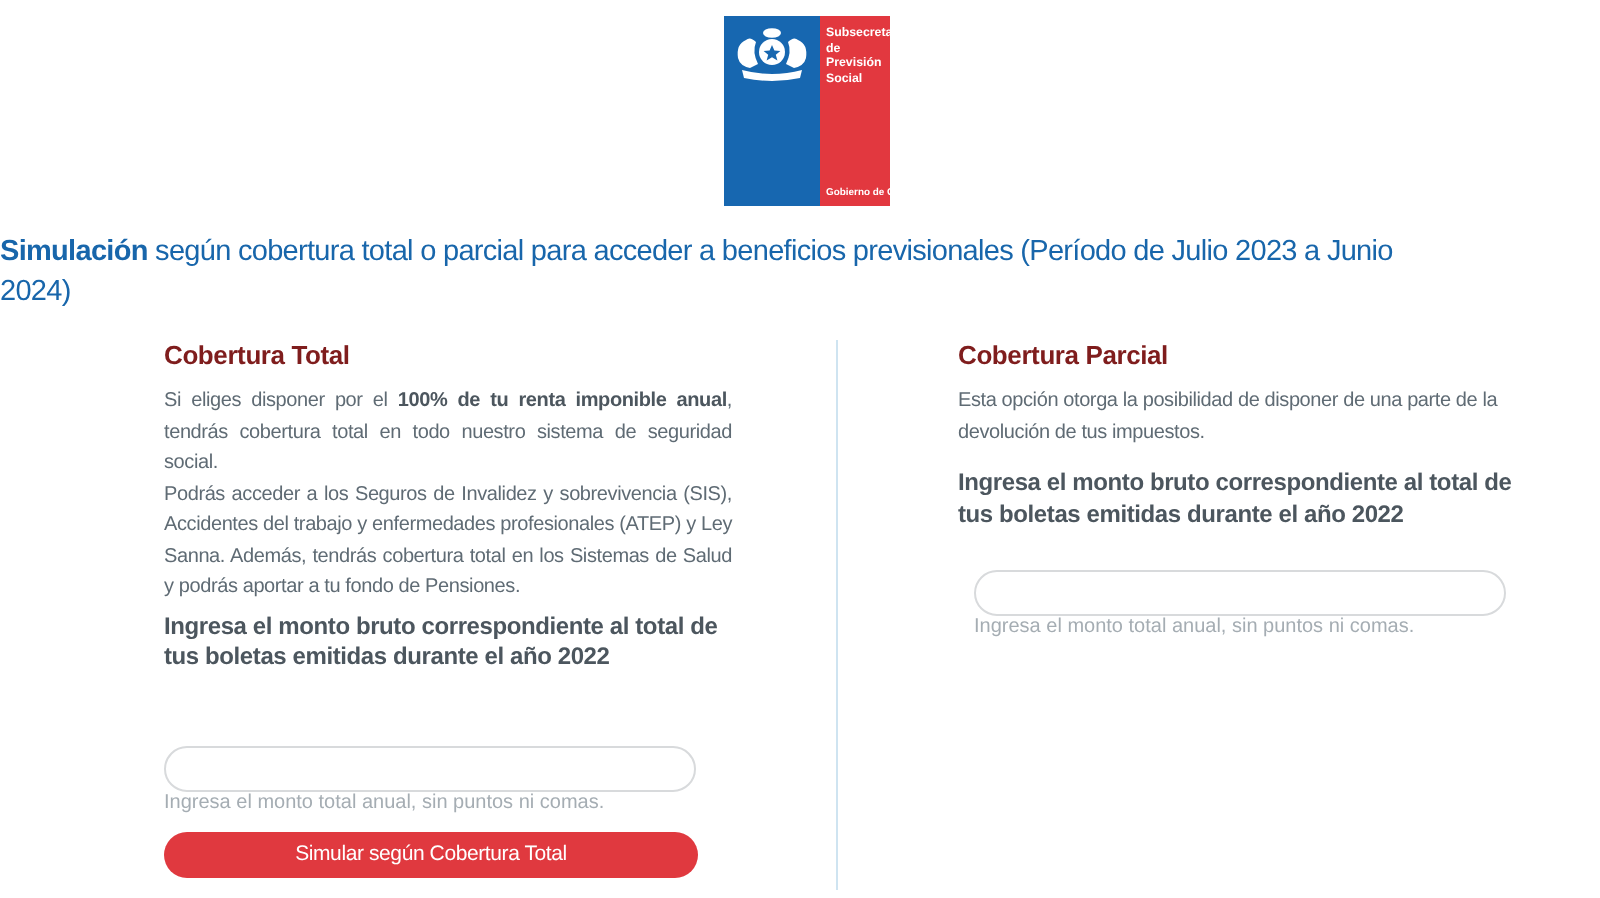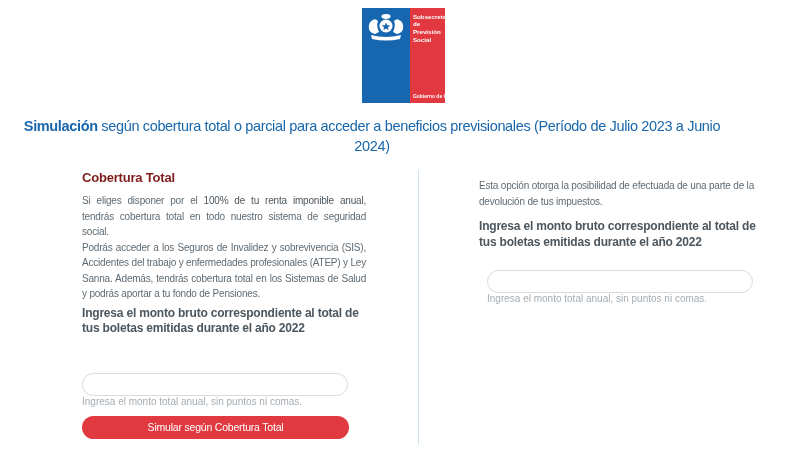--- a/index.html
+++ b/index.html
@@ -20,41 +20,41 @@
     color:#ffffff; font-weight:bold; font-size:11px; line-height:13.5px;
   }
   .logo-gov {
     position:absolute; bottom:4px; left:3px; width:64px;
     transform:scale(0.45); transform-origin:left bottom;
     color:#ffffff; font-weight:bold; font-size:11px; line-height:11px; white-space:nowrap;
   }
 
   
   .main-title {
-    position:absolute; top:116px; left:0; width:720px; text-align:center;
-    color:#1866ab; font-size:14.5px; letter-spacing:-0.35px; line-height:20px;margin-left:12px;
+    position:absolute; top:116px; left:0; width:720px; text-align:left;
+    color:#1866ab; font-size:14.5px; letter-spacing:-0.35px; line-height:20px;
   }
   .main-title .tbold { font-weight:bold; }
 
   
   .divider { position:absolute; left:418px; top:170px; width:1px; height:275px; background:#cfe4f1; }
 
   
   .col { position:absolute; top:171px; color:#5f6b74; }
   .col-left  { left:82px;  width:284px; }
   .col-right { left:479px; width:294px; }
   .col-title {
     font-size:13px; font-weight:bold; color:#7f1d1d;
     letter-spacing:-0.2px; line-height:14px; margin-bottom:8px;
   }
   .body {
     font-size:10px; letter-spacing:-0.2px; line-height:15.5px;
     text-align:justify; color:#5f6b74;
   }
-  .body .inbold { font-weight:normal; color:#4c565e; }
+  .body .inbold { font-weight:bold; color:#4c565e; }
   .gap-top { margin-top:7px; }
   .no-justify { text-align:left; }
   .label {
     font-size:12px; font-weight:bold; color:#4c565e;
     line-height:15.5px; letter-spacing:-0.2px;
   }
   .col-left  .label { margin-top:4px; }
   .col-right .label { margin-top:10px; }
 
   .amount-input {
@@ -118,19 +118,20 @@
     <div class="col-title">Cobertura Total</div>
     <p class="body"><span>Si eliges disponer por el </span><span class="inbold">100% de tu renta imponible anual</span><span>, tendrás cobertura total en todo nuestro sistema de seguridad social.</span></p>
     <p class="body">Podrás acceder a los Seguros de Invalidez y sobrevivencia (SIS), Accidentes del trabajo y enfermedades profesionales (ATEP) y Ley Sanna. Además, tendrás cobertura total en los Sistemas de Salud y podrás aportar a tu fondo de Pensiones.</p>
     <p class="label">Ingresa el monto bruto correspondiente al total de tus boletas emitidas durante el año 2022</p>
     <input class="amount-input" type="text" value="" style="">
     <p class="helper">Ingresa el monto total anual, sin puntos ni comas.</p>
     <button class="simulate-btn btn-red">Simular según Cobertura Total</button>
   </div>
 
   <div class="col col-right">
-    <p class="body gap-top no-justify">Esta opción otorga la posibilidad de efectuada de una parte de la devolución de tus impuestos.</p>
+    <div class="col-title">Cobertura Parcial</div>
+    <p class="body gap-top no-justify">Esta opción otorga la posibilidad de disponer de una parte de la devolución de tus impuestos.</p>
     <p class="label">Ingresa el monto bruto correspondiente al total de tus boletas emitidas durante el año 2022</p>
     <input class="amount-input" type="text" value="" style="">
     <p class="helper">Ingresa el monto total anual, sin puntos ni comas.</p>
   </div>
 
 </div>
 
 </body></html>

